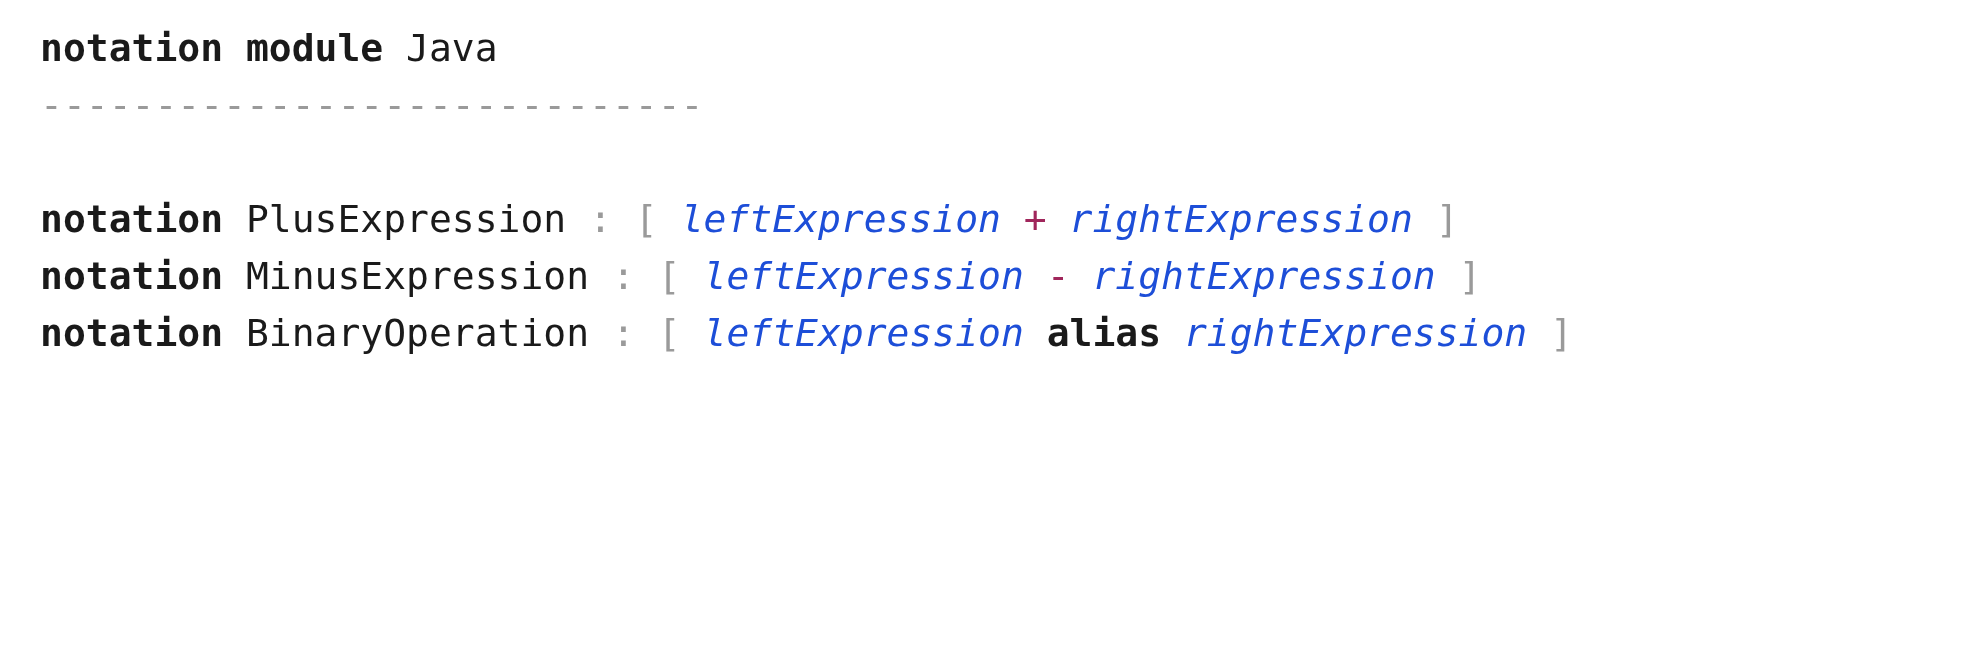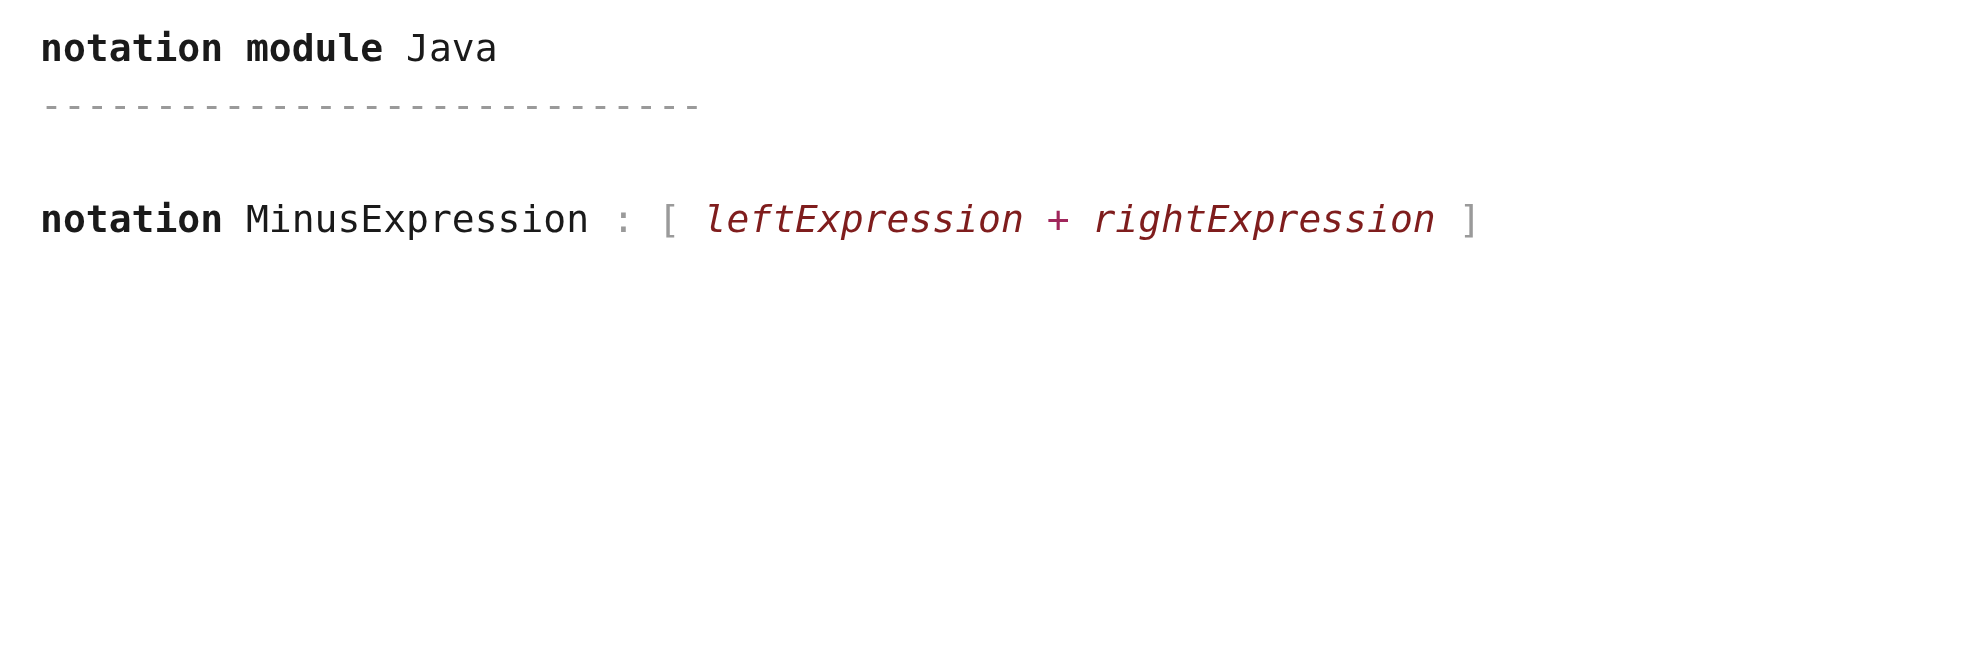--- a/index.html
+++ b/index.html
@@ -28,32 +28,34 @@
     .gray {
       color: #9a9a9a;
     }
     .divider {
       color: #9a9a9a;
     }
     .bracket {
       color: #9a9a9a;
     }
     .ref {
-      color: #7f1d1d;
+      color: #1d4ed8;
       font-style: italic;
     }
     .op {
       color: #a0265b;
     }
     .blank {
       height: 1.5em;
     }
   </style>
 </head>
 <body>
 
 <div class="line"><span class="kw">notation</span><span> </span><span class="kw">module</span><span> </span><span class="name">Java</span></div>
 <div class="line divider">-----------------------------</div>
 <div class="blank"></div>
 
 <div id="notations">
-    <div class="line"><span class="kw">notation</span> <span class="name">MinusExpression</span><span class="gray"> : </span><span class="bracket">[</span> <span class="ref">leftExpression</span> <span class="op">+</span> <span class="ref">rightExpression</span> <span class="bracket">]</span></div>
+    <div class="line"><span class="kw">notation</span> <span class="name">PlusExpression</span><span class="gray"> : </span><span class="bracket">[</span> <span class="ref">leftExpression</span> <span class="op">+</span> <span class="ref">rightExpression</span> <span class="bracket">]</span></div>
+    <div class="line"><span class="kw">notation</span> <span class="name">MinusExpression</span><span class="gray"> : </span><span class="bracket">[</span> <span class="ref">leftExpression</span> <span class="op">-</span> <span class="ref">rightExpression</span> <span class="bracket">]</span></div>
+    <div class="line"><span class="kw">notation</span> <span class="name">BinaryOperation</span><span class="gray"> : </span><span class="bracket">[</span> <span class="ref">leftExpression</span> <span class="kw">alias</span> <span class="ref">rightExpression</span> <span class="bracket">]</span></div>
   </div>
 
 </body></html>

